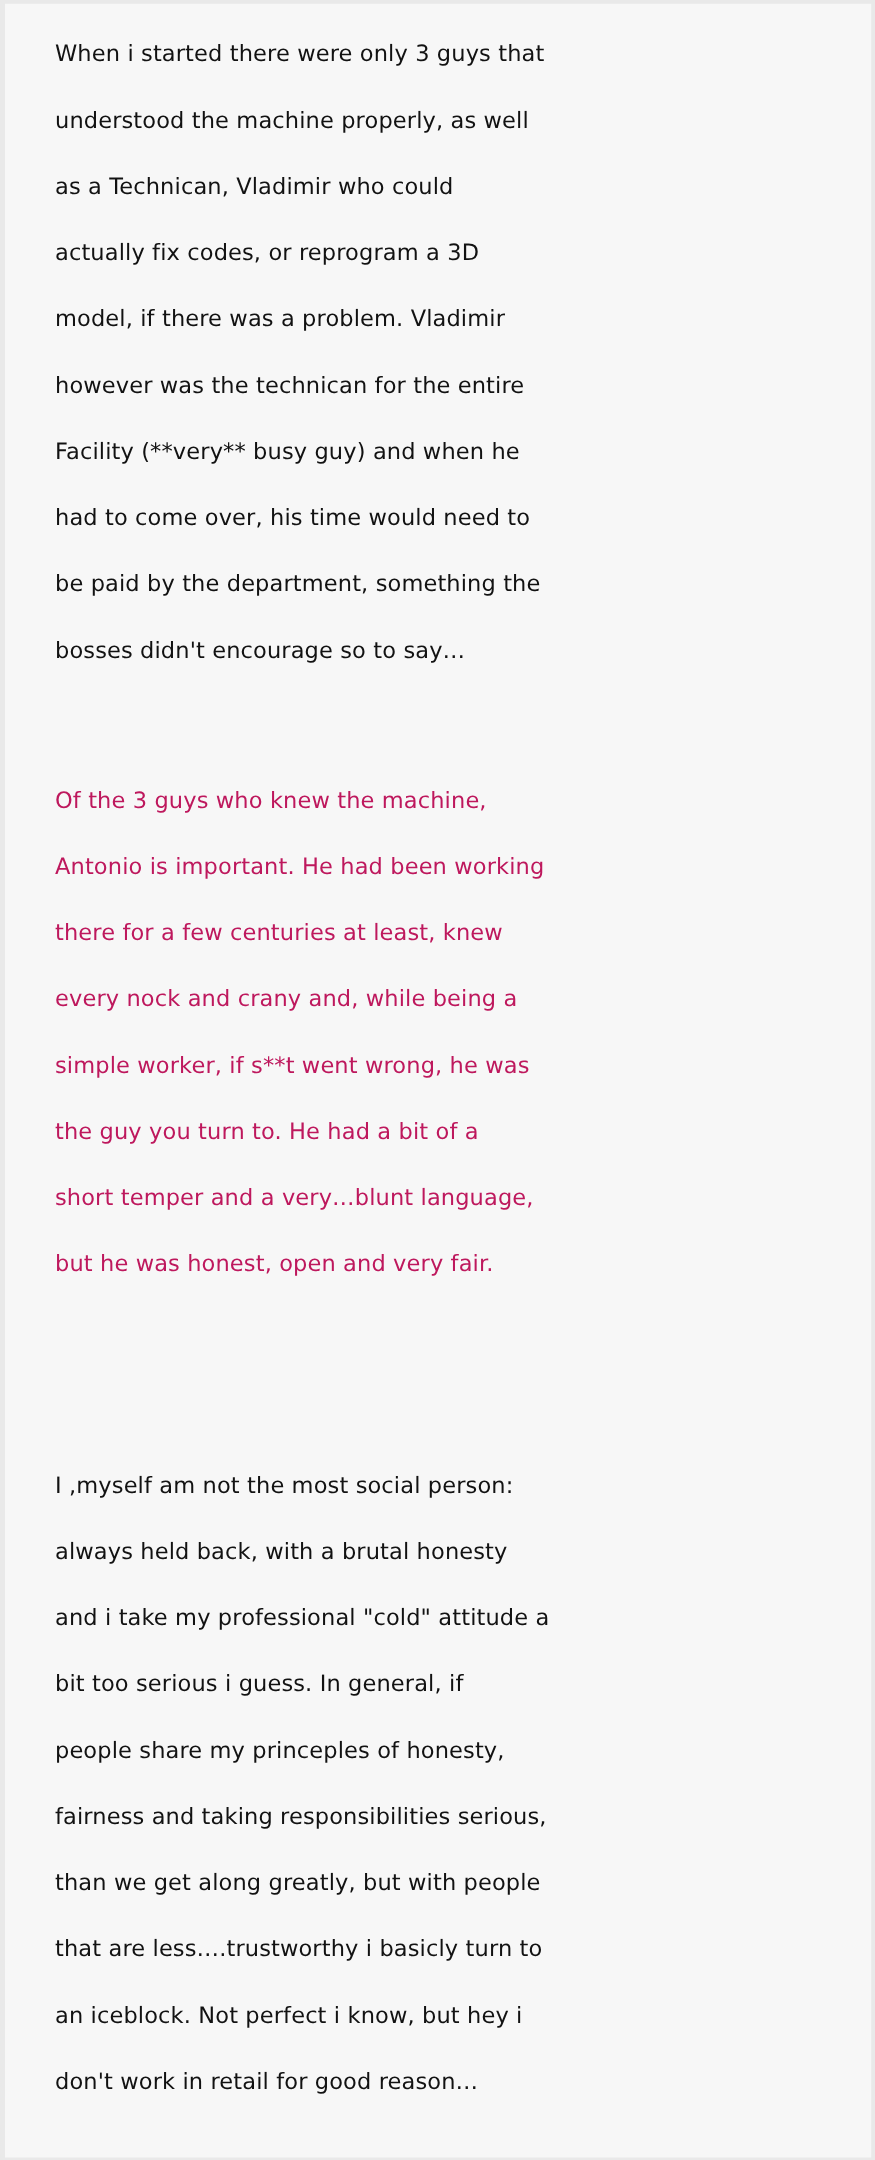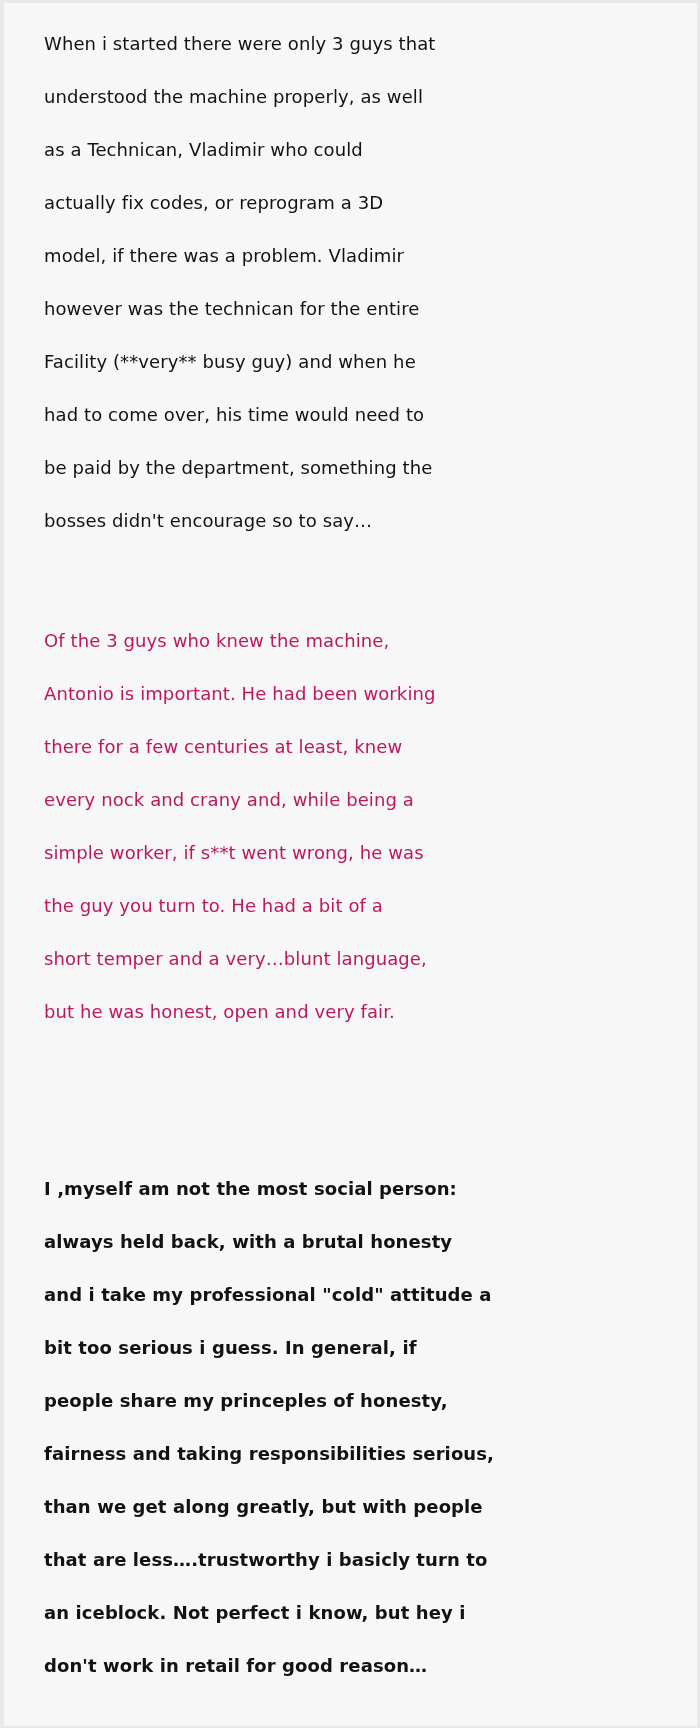--- a/index.html
+++ b/index.html
@@ -56,21 +56,21 @@
 be paid by the department, something the
 bosses didn't encourage so to say…</p>
     <p class="para para-2" style="color: #be185d;">Of the 3 guys who knew the machine,
 Antonio is important. He had been working
 there for a few centuries at least, knew
 every nock and crany and, while being a
 simple worker, if s**t went wrong, he was
 the guy you turn to. He had a bit of a
 short temper and a very…blunt language,
 but he was honest, open and very fair.</p>
-    <p class="para para-3" style="color: rgb(18, 18, 18); font-weight: bold;">I ,myself am not the most social person:
+    <p class="para para-3" style="color: rgb(18, 18, 18);">I ,myself am not the most social person:
 always held back, with a brutal honesty
 and i take my professional "cold" attitude a
 bit too serious i guess. In general, if
 people share my princeples of honesty,
 fairness and taking responsibilities serious,
 than we get along greatly, but with people
 that are less….trustworthy i basicly turn to
 an iceblock. Not perfect i know, but hey i
 don't work in retail for good reason…</p>
   </div>

